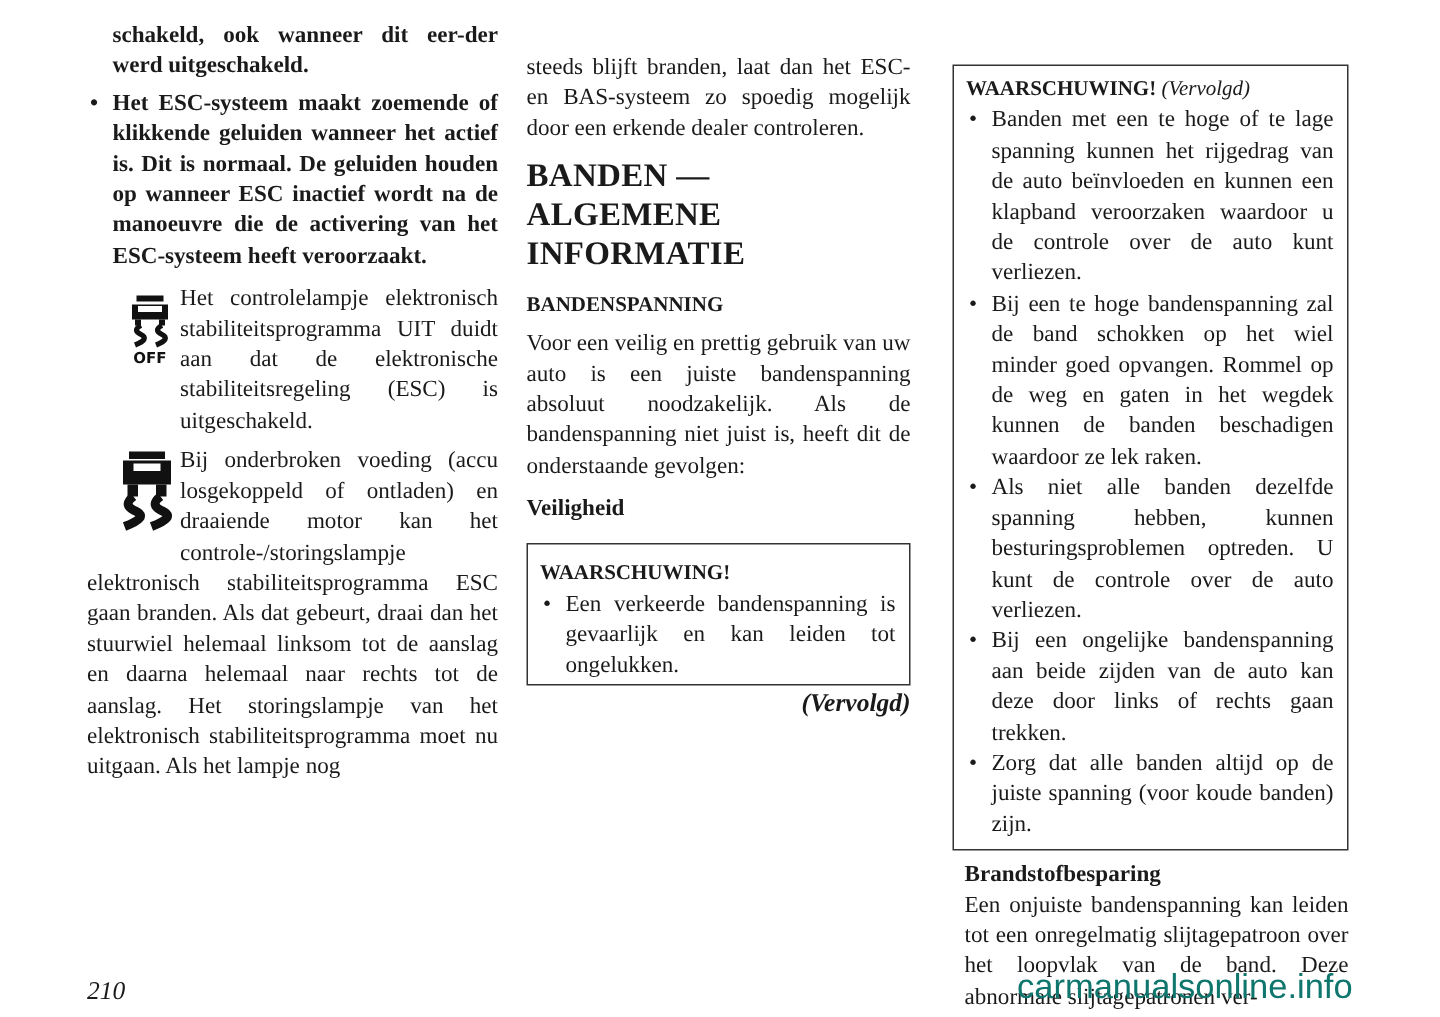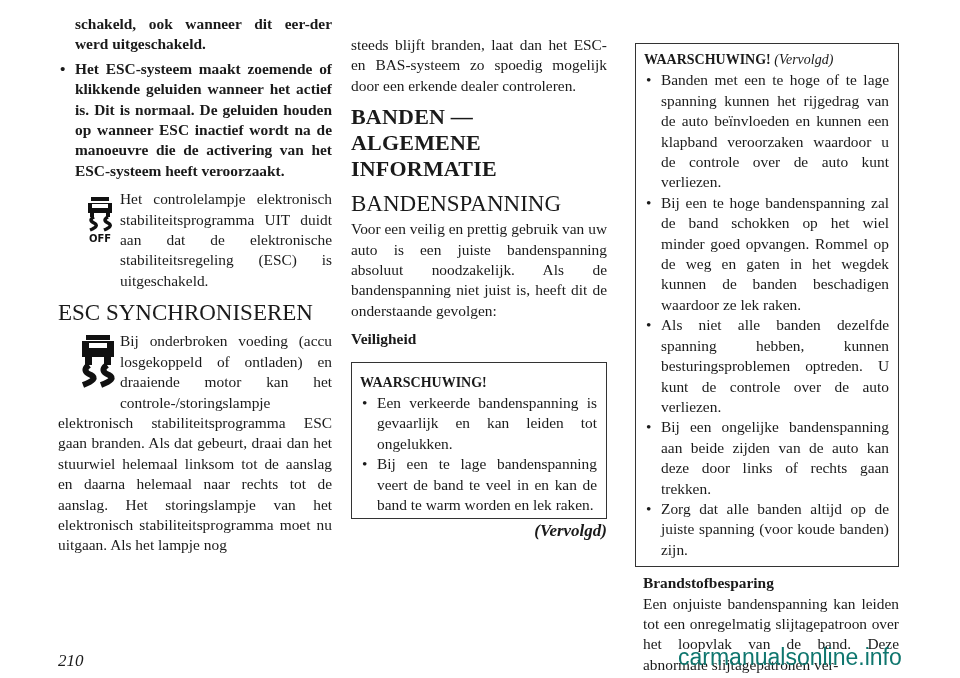--- a/index.html
+++ b/index.html
@@ -9,21 +9,21 @@
   .just { text-align: justify; }
   .bold { font-weight: bold; }
   .col1 { left: 58px; top: 14px; width: 274px; }
   .col2 { left: 351px; top: 35px; width: 256px; }
   .col3 { left: 643px; top: 35px; width: 256px; }
   p { margin: 0; }
   .bl { position: relative; padding-left: 17px; text-align: justify; }
   .bl::before { content: "\2022"; position: absolute; left: 2px; top: 0; }
   .indent-cont { padding-left: 17px; }
   h1 { font-size: 22px; line-height: 26px; font-weight: bold; margin: 8px 0 4px 0; letter-spacing: 0.2px; }
-  h2 { font-size: 23px; line-height: 24px; font-weight: normal; margin: 10px 0 3px 0; }
+  h2 { font-size: 14px; line-height: 24px; font-weight: bold; margin: 10px 0 3px 0; }
   h3 { font-size: 15.4px; line-height: 20.4px; font-weight: bold; margin: 8px 0 0 0; }
   .icon-block { overflow: hidden; }
   .icon { float: left; width: 62px; height: 82px; display: flex; justify-content: flex-end; }
   .warn { border: 1.5px solid #333; padding: 6px 9px 6px 8px; }
   .warn .title { font-weight: bold; font-size: 14px; }
   .warn .title i { font-weight: normal; font-style: italic; }
   .warn .bl { padding-left: 17px; }
   .cont { text-align: right; font-style: italic; font-weight: bold; font-size: 17px; margin-top: 2px; }
   .pagenum { position: absolute; left: 58px; top: 651px; font-size: 17px; font-style: italic; }
   .watermark { position: absolute; left: 678px; top: 644px; font-family: "Liberation Sans", "DejaVu Sans", sans-serif; font-size: 23px; color: #0f766e; }
@@ -44,21 +44,20 @@
         <rect x="10" y="24" width="4" height="4" fill="#111"></rect>
         <rect x="26" y="24" width="4" height="4" fill="#111"></rect>
         <path d="M14 28 q-6 3 0 6 q6 3 -4 7" stroke="#111" stroke-width="3.5" fill="none"></path>
         <path d="M28 28 q-6 3 0 6 q6 3 -4 7" stroke="#111" stroke-width="3.5" fill="none"></path>
         <text x="20" y="53" text-anchor="middle" font-family="DejaVu Sans, sans-serif" font-weight="bold" font-size="10" fill="#111">OFF</text>
       </svg>
     </div>
     <p class="just">Het controlelampje elektronisch stabiliteitsprogramma UIT duidt aan dat de elektronische stabiliteitsregeling (ESC) is uitgeschakeld.</p>
   </div>
 
-  <h2>ESC SYNCHRONISEREN</h2>
 
   <div class="icon-block" style="margin-top:6px;">
     <div class="icon" style="height:80px;">
       <svg width="44" height="60" viewBox="0 0 44 60">
         <rect x="10" y="4" width="24" height="5" fill="#111"></rect>
         <path d="M6 10 H38 V26 H6 Z" fill="#111"></path>
         <rect x="13" y="12" width="18" height="5" fill="#fff"></rect>
         <rect x="9" y="26" width="7" height="8" fill="#111"></rect>
         <rect x="28" y="26" width="7" height="8" fill="#111"></rect>
         <path d="M13 34 q-8 6 2 10 q8 4 -8 10" stroke="#111" stroke-width="6" fill="none"></path>
@@ -71,21 +70,20 @@
 
 <div class="col col2">
   <p class="just">steeds blijft branden, laat dan het ESC- en BAS-systeem zo spoedig mogelijk door een erkende dealer controleren.</p>
   <h1>BANDEN — ALGEMENE INFORMATIE</h1>
   <h2>BANDENSPANNING</h2>
   <p class="just">Voor een veilig en prettig gebruik van uw auto is een juiste bandenspanning absoluut noodzakelijk. Als de bandenspanning niet juist is, heeft dit de onderstaande gevolgen:</p>
   <h3>Veiligheid</h3>
   <div class="warn" style="margin-top:12px; padding-top:10px; padding-bottom:2px;">
     <div class="title">WAARSCHUWING!</div>
     <p class="bl">Een verkeerde bandenspanning is gevaarlijk en kan leiden tot ongelukken.</p>
-    <p class="bl">Bij een te lage bandenspanning veert de band te veel in en kan de band te warm worden en lek raken.</p>
   </div>
   <div class="cont">(Vervolgd)</div>
 </div>
 
 <div class="col col3">
   <div class="warn" style="margin-left:-8px; margin-top:8px;">
     <div class="title">
       <span>WAARSCHUWING!</span>
       <i>(Vervolgd)</i>
     </div>

